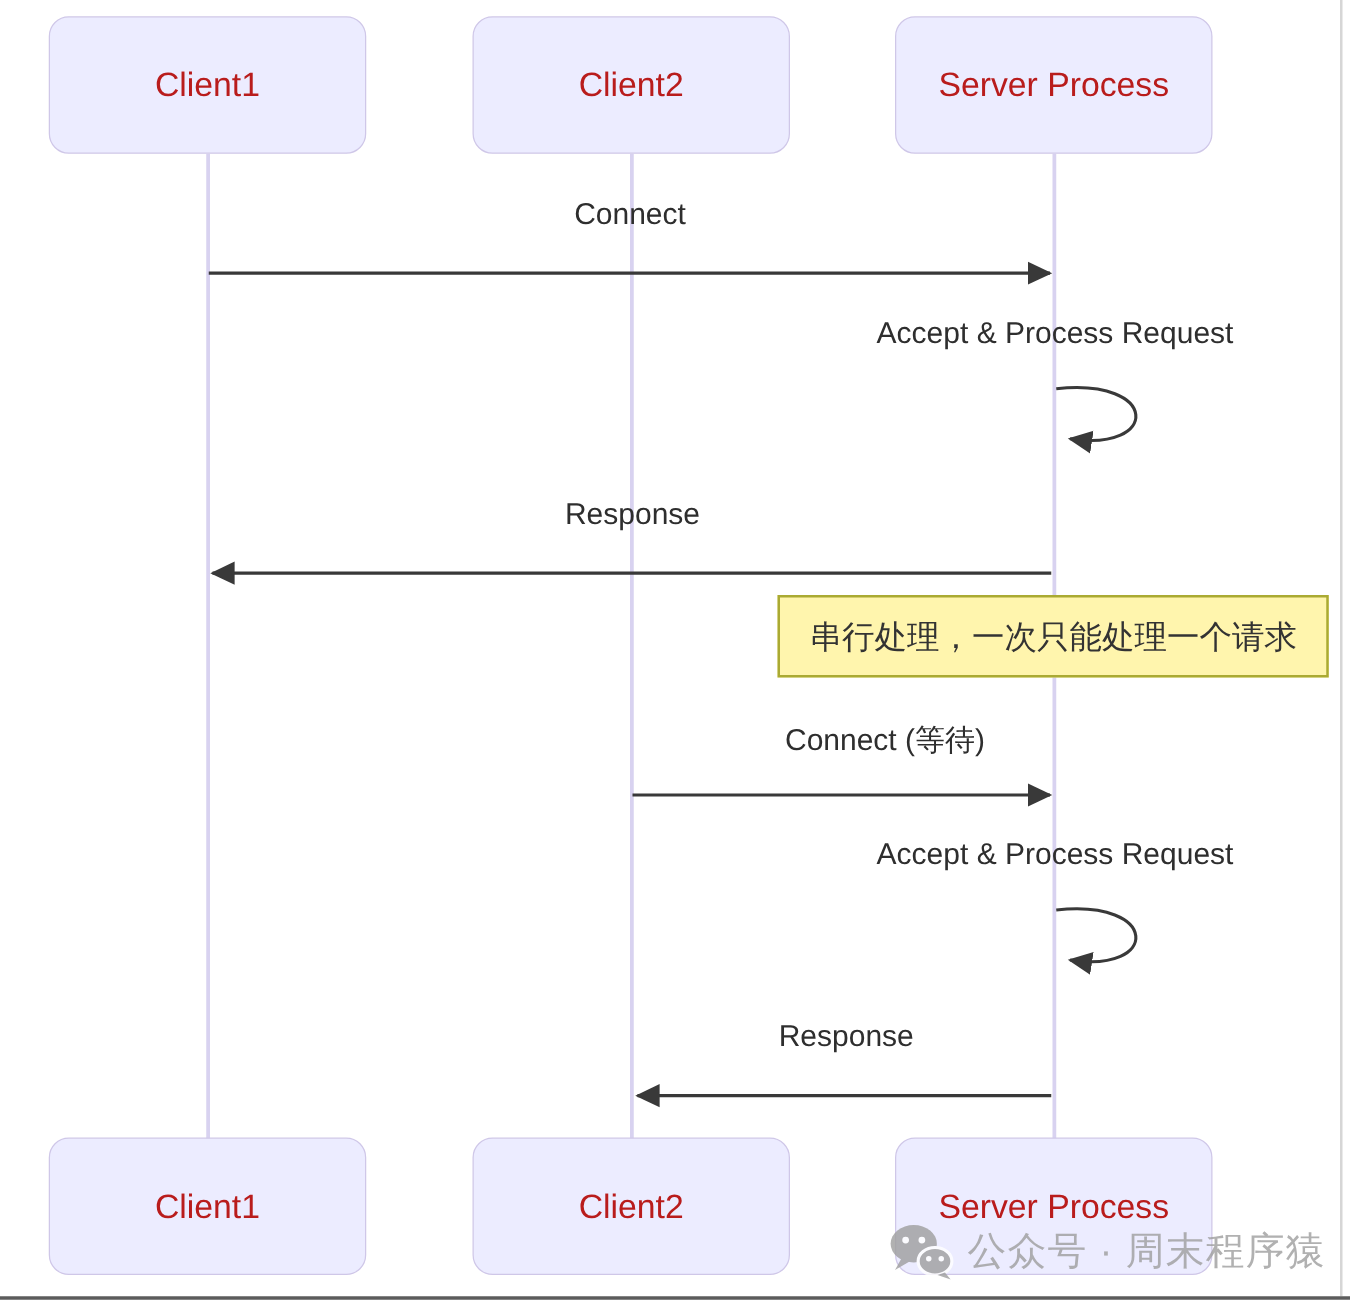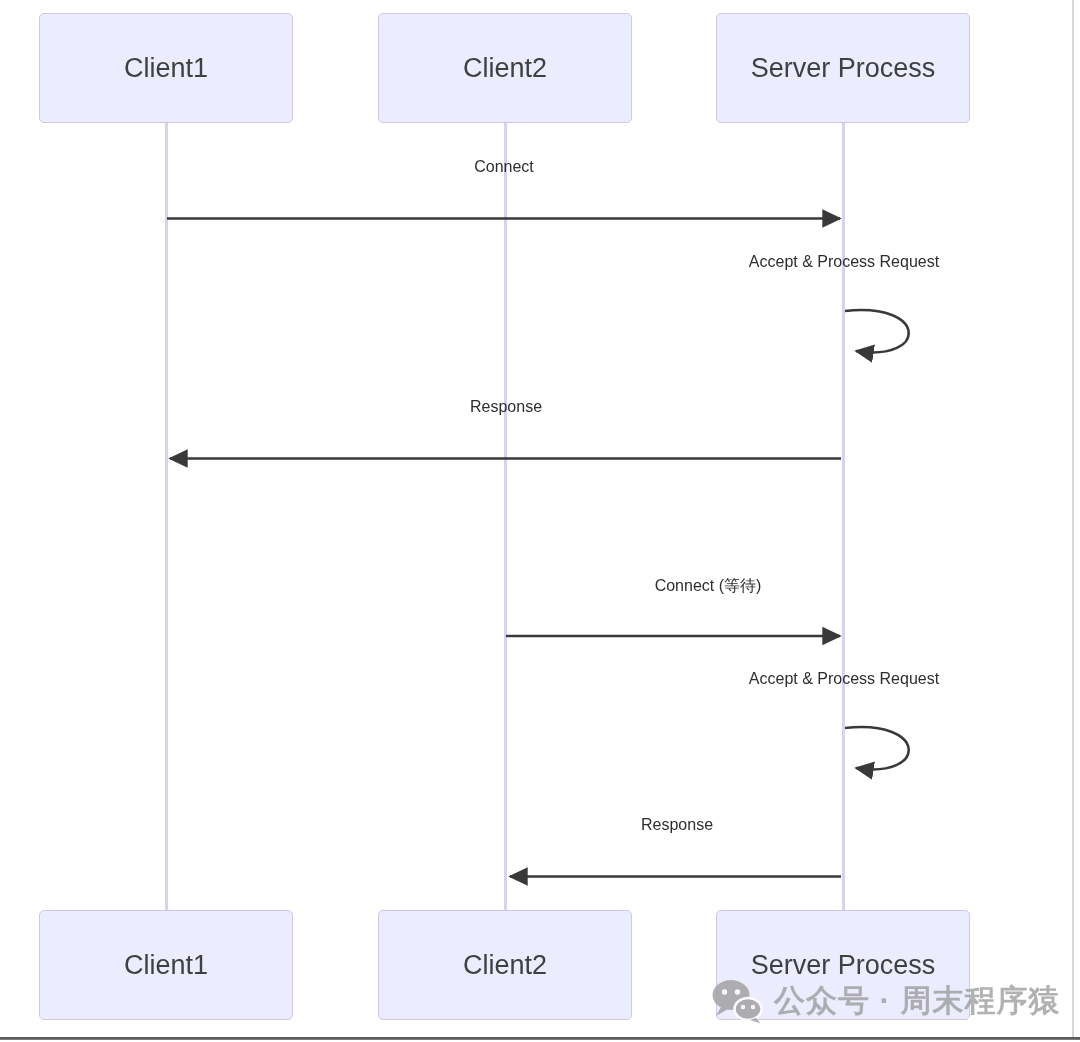--- a/index.html
+++ b/index.html
@@ -11,40 +11,40 @@
     overflow: hidden;
     font-family: "Liberation Sans", "DejaVu Sans", sans-serif;
     color: #2e2e2e;
   }
   .actor {
     position: absolute;
     width: 254px;
     height: 110px;
     background: #ECECFF;
     border: 1.5px solid #CFC7E8;
-    border-radius: 5px;
+    border-radius: 16px;
     box-sizing: border-box;
     display: flex;
     align-items: center;
     justify-content: center;
     font-size: 27px;
-    color: #404040;
+    color: #b91c1c;
   }
   .lifeline {
     position: absolute;
     width: 2.5px;
     top: 123px;
     height: 788px;
     background: #D8D2F0;
   }
   .msg-label {
     position: absolute;
     transform: translateX(-50%);
     white-space: nowrap;
-    font-size: 16px;
+    font-size: 24px;
     color: #2e2e2e;
   }
   #arrow-layer {
     position: absolute;
     left: 0; top: 0;
     pointer-events: none;
   }
   .note {
     position: absolute;
     left: 622px;
@@ -69,21 +69,20 @@
     align-items: center;
     gap: 10px;
     opacity: 0.82;
     z-index: 5;
   }
   .watermark-text {
     font-size: 31px;
     color: #a0a0a0;
     letter-spacing: 1px;
     white-space: nowrap;
-    font-weight: bold;
   }
   .bottom-border {
     position: absolute;
     left: 0;
     top: 1037px;
     width: 1080px;
     height: 3px;
     background: linear-gradient(#5c5c5c 70%, #a8a8a8);
   }
   .right-border {
@@ -138,20 +137,23 @@
     <path d="M 841 876.5 L 510 876.5" stroke="#393939" stroke-width="2.5" fill="none" marker-end="url(#arrowhead)"></path>
   </svg>
 
   <div class="msg-label" style="left:504px; top:158px;">Connect</div>
   <div class="msg-label" style="left:844px; top:253px;">Accept &amp; Process Request</div>
   <div class="msg-label" style="left:506px; top:398px;">Response</div>
   <div class="msg-label" style="left:672px; top:576px;margin-left:36px;">Connect (等待)</div>
   <div class="msg-label" style="left:844px; top:670px;">Accept &amp; Process Request</div>
   <div class="msg-label" style="left:677px; top:816px;">Response</div>
 
+  <div class="note">
+    <span>串行处理，一次只能处理一个请求</span>
+  </div>
 
   <div class="watermark">
     <svg width="52" height="46" viewBox="0 0 52 46">
       <g fill="#a0a0a0">
         <ellipse cx="19" cy="17" rx="18.5" ry="15"></ellipse>
         <polygon points="9,29 4,38 16,31"></polygon>
       </g>
       <circle cx="12.5" cy="14" r="2.7" fill="#ffffff"></circle>
       <circle cx="25.5" cy="14" r="2.7" fill="#ffffff"></circle>
       <g>

